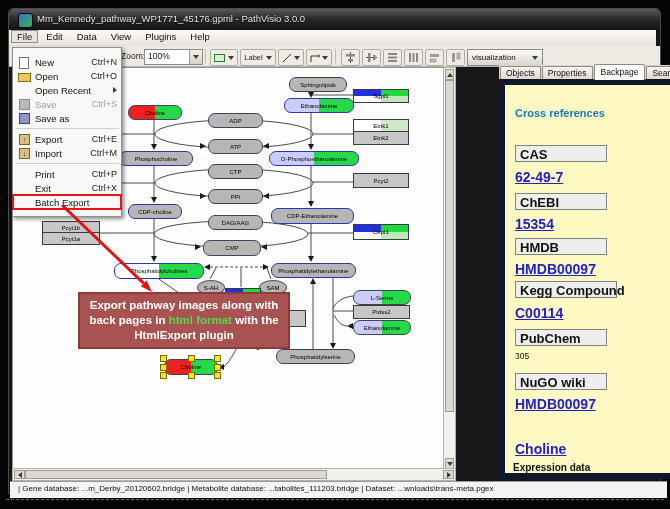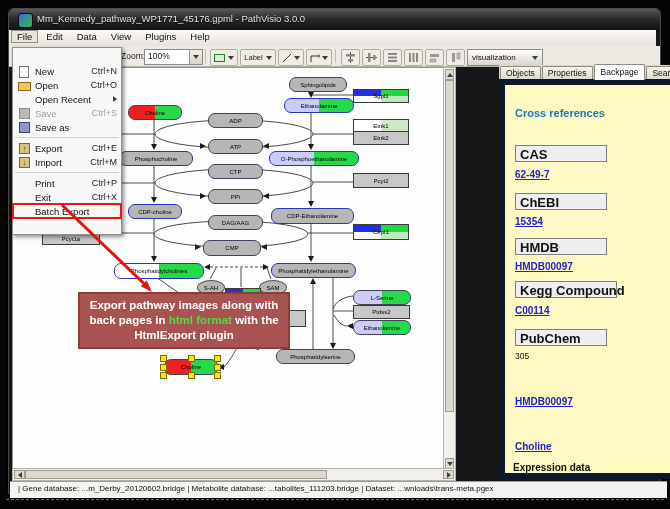--- a/index.html
+++ b/index.html
@@ -46,21 +46,21 @@
   .panel{position:absolute;left:447px;top:57px;width:202px;height:414px;background:#d9d5cc;margin-left:44px;}
   .tabs{position:absolute;left:0;top:0;right:0;height:15px;display:flex;align-items:flex-end;}
   .tab{font-size:8.5px;color:#111;background:linear-gradient(#f7f4ed,#ddd8cc);border:1px solid #8e8a80;border-bottom:none;
        padding:1px 5px 2px 5px;margin-left:1px;border-radius:2px 2px 0 0;}
   .tab.active{background:#fff;padding:2px 6px 3px 6px;position:relative;z-index:2;}
   .panel-content{position:absolute;left:0;top:14px;right:0;bottom:0;background:#fef9c3;border:6px solid #0f172a;overflow:hidden;}
   .ref-heading{position:absolute;left:10px;top:22px;font-size:11px;font-weight:bold;color:#1778be;}
   .ref-box{position:absolute;left:10px;width:86px;height:14px;background:#eee;border:1px solid #808080;
            font-size:13px;font-weight:bold;color:#111;padding:1px 0 0 4px;white-space:nowrap;}
   .ref-box.wide{width:96px;}
-  .ref-link{position:absolute;left:10px;font-size:10px;font-weight:bold;color:#2222cc;text-decoration:underline;}
+  .ref-link{position:absolute;left:10px;font-size:14px;font-weight:bold;color:#2222cc;text-decoration:underline;}
   .ref-plain{position:absolute;left:10px;font-size:8.5px;color:#111;}
   .expr-heading{position:absolute;left:8px;font-size:10px;font-weight:bold;color:#111;text-align:right;}
   
   .node{position:absolute;display:flex;align-items:center;justify-content:center;font-size:6px;color:#000;
         line-height:1;overflow:hidden;white-space:nowrap;z-index:2;}
   .pill{border:1px solid #40425a;border-radius:7px;background:#b6b6b6;}
   .pill.bblue{border-color:#2d35b0;}
   .split-rg{background:linear-gradient(to right,#ee2020 50%,#26d948 50%);}
   .split-lg{background:linear-gradient(to right,#ccccf8 50%,#26d948 50%);}
   .split-wg{background:linear-gradient(to right,#ffffff 50%,#26d948 50%);}
@@ -70,21 +70,21 @@
                 background-size:50% 100%;background-position:left,right;background-repeat:no-repeat;}
   .genebox.expr-light{background:linear-gradient(to right,#ffffff 50%,#cfe9c4 50%);}
   .edges{position:absolute;left:0;top:0;z-index:1;}
   .annotation{position:absolute;left:65px;top:224px;width:212px;height:57px;background:#a85252;border:2px solid #8c3c3a;
               z-index:6;color:#fff;font-weight:bold;font-size:11.5px;line-height:1.3;text-align:center;
               display:flex;align-items:center;justify-content:center;padding:2px;box-sizing:border-box;}
   .annotation .em{color:#55d849;}
   .handle{position:absolute;width:5px;height:5px;background:#ffe600;border:1px solid #7d6c00;z-index:4;}
   
   .file-menu{position:absolute;left:4px;top:39px;width:108px;background:#f8f8f6;border:1px solid #8f8f8f;
-             box-shadow:2px 2px 4px rgba(0,0,0,.45);z-index:60;padding:16px 0;}
+             box-shadow:2px 2px 4px rgba(0,0,0,.45);z-index:60;padding:7px 0;}
   .fm-item{display:flex;align-items:center;height:14px;font-size:9.5px;color:#111;padding:0 4px;position:relative;}
   .fm-item .ic{width:14px;height:11px;margin-right:4px;position:relative;flex:none;}
   .fm-item .lbl{flex:1;white-space:nowrap;}
   .fm-item .acc{font-size:9px;color:#222;margin-left:6px;}
   .fm-item.disabled .lbl,.fm-item.disabled .acc{color:#9c9c9c;}
   .fm-item.highlighted{outline:2px solid #e81616;outline-offset:-1px;}
   .fm-sep{height:1px;background:#d0d0d0;margin:3px 2px;}
   .ic-new{position:absolute;left:2px;top:0;width:8px;height:10px;background:#fff;border:1px solid #777;}
   .ic-open{position:absolute;left:1px;top:2px;width:11px;height:7px;background:#eac85e;border:1px solid #8a6a15;}
   .ic-save{position:absolute;left:2px;top:0;width:9px;height:9px;background:#b9b9b9;border:1px solid #8a8a8a;}
@@ -321,20 +321,21 @@
 
         <div class="ref-box" style="top:153px;">HMDB</div>
         <a class="ref-link" style="top:176px;">HMDB00097</a>
 
         <div class="ref-box wide" style="top:196px;">Kegg Compound</div>
         <a class="ref-link" style="top:220px;">C00114</a>
 
         <div class="ref-box" style="top:244px;">PubChem</div>
         <span class="ref-plain" style="top:266px;">305</span>
 
+        <div class="ref-box" style="top:288px;">NuGO wiki</div>
         <a class="ref-link" style="top:311px;">HMDB00097</a>
 
         <a class="ref-link" style="top:356px;">Choline</a>
 
         <div class="expr-heading" style="top:377px;">Expression data</div>
       </div>
     </div>
 
     <div class="statusbar">| Gene database: ...m_Derby_20120602.bridge | Metabolite database: ...tabolites_111203.bridge | Dataset: ...wnloads\trans-meta.pgex</div>
 

